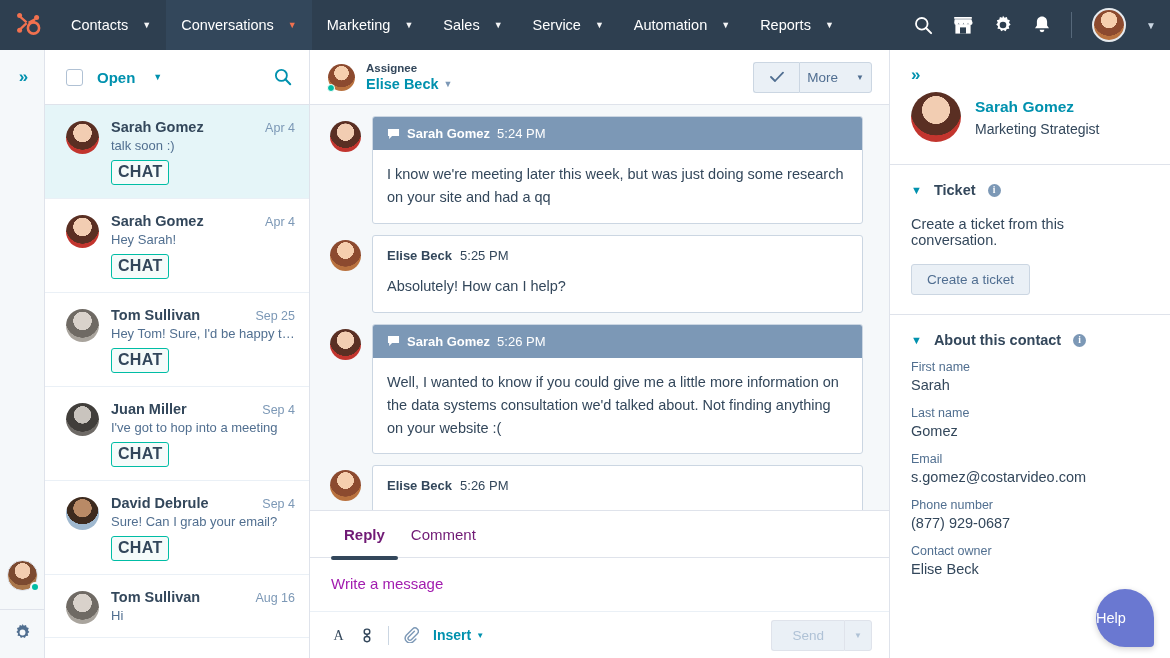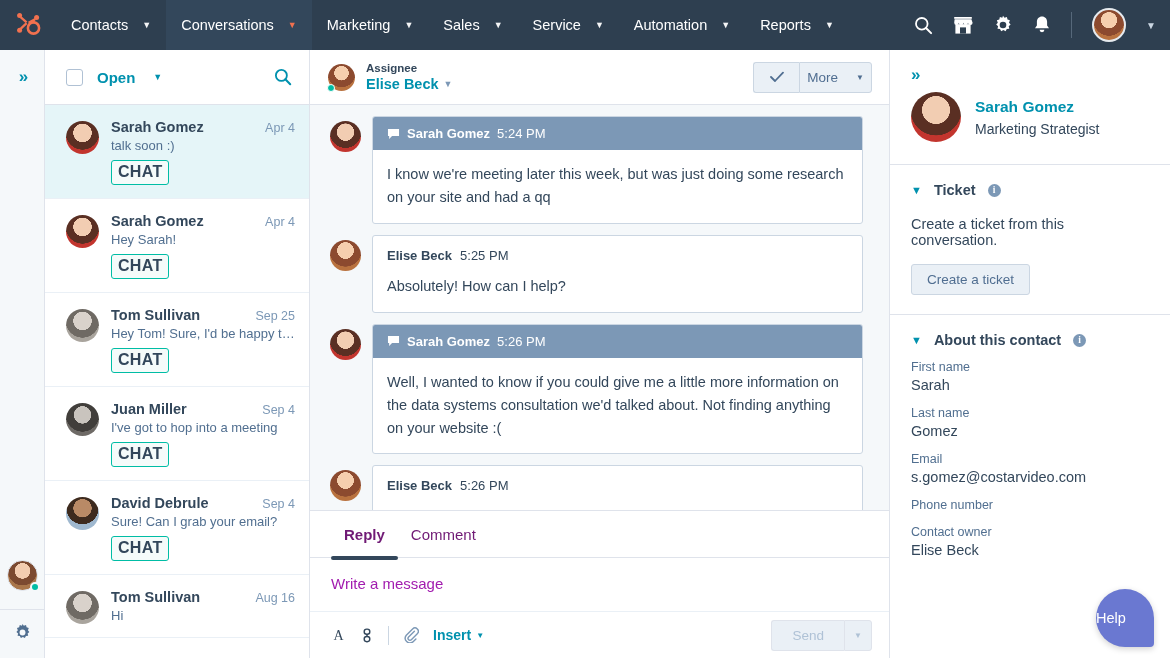--- a/index.html
+++ b/index.html
@@ -610,20 +610,21 @@
         <div class="rs-field">
           <div class="rs-flabel">Last name</div>
           <div class="rs-fvalue">Gomez</div>
         </div>
         <div class="rs-field">
           <div class="rs-flabel">Email</div>
           <div class="rs-fvalue">s.gomez@costarvideo.com</div>
         </div>
         <div class="rs-field">
           <div class="rs-flabel">Phone number</div>
+          <div class="rs-fvalue">(877) 929-0687</div>
         </div>
         <div class="rs-field">
           <div class="rs-flabel">Contact owner</div>
           <div class="rs-fvalue">Elise Beck</div>
         </div>
       </div>
 
       <div class="help-btn">
         <span>Help</span>
       </div>

